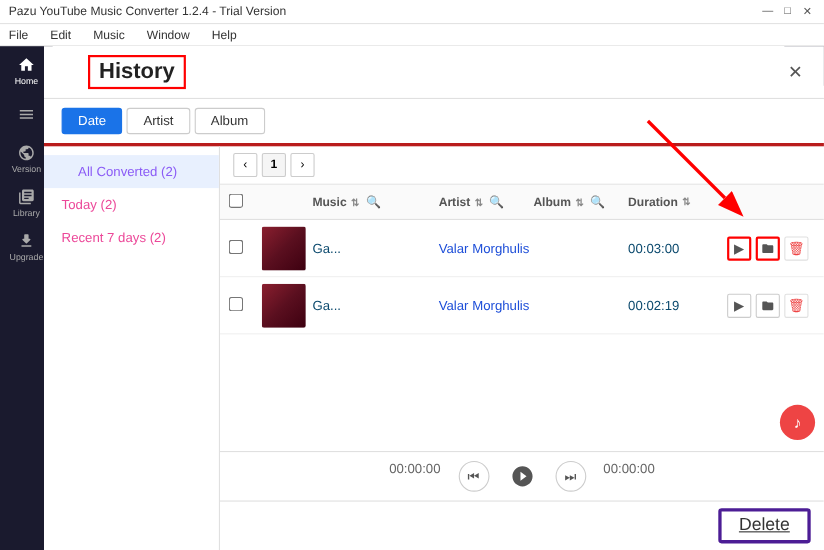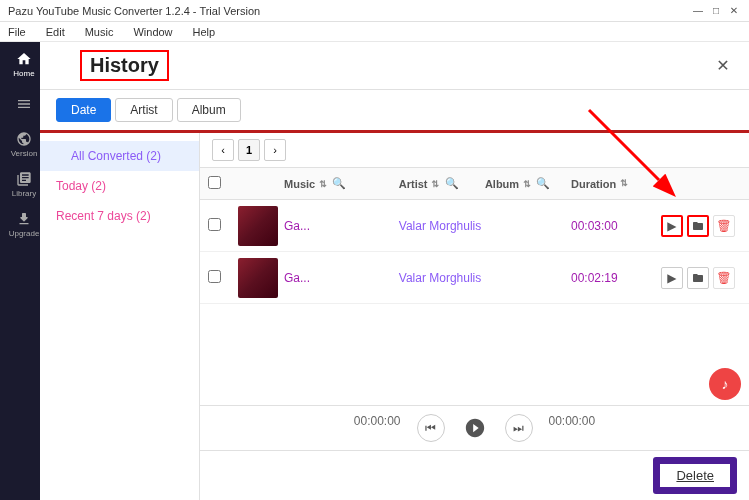--- a/index.html
+++ b/index.html
@@ -236,22 +236,22 @@
       margin-right: 6px;
       position: relative;
       overflow: hidden;
     }
     .thumb-inner {
       width: 100%;
       height: 100%;
       background: linear-gradient(135deg, #8B1F2F 0%, #5a0f1f 50%, #3d0010 100%);
     }
 
-    .cell-text { font-size: 12px; color: #a21caf; }
-    .cell-text-gray { font-size: 12px; color: #8b5cf6; text-align: right; }
+    .cell-text { font-size: 12px; color: #0c4a6e; }
+    .cell-text-gray { font-size: 12px; color: #1d4ed8; text-align: right; }
 
     .action-btns {
       display: flex;
       gap: 4px;
       align-items: center;
     }
     .action-btn {
       width: 22px;
       height: 22px;
       border: 1px solid #ccc;
@@ -310,25 +310,25 @@
 
     
     .delete-row {
       display: flex;
       justify-content: flex-end;
       padding: 6px 12px;
       border-top: 1px solid #e0e0e0;
     }
     .delete-all-btn {
       padding: 4px 16px;
-      border: 7px solid #4c1d95;
+      border: 3px solid #4c1d95;
       background: #fff;
       cursor: pointer;
       border-radius: 3px;
-      font-size: 13px;
+      font-size: 16px;
       color: #333;
       text-decoration: underline;
     }
 
     
     .table-body::-webkit-scrollbar { width: 6px; }
     .table-body::-webkit-scrollbar-track { background: #f1f1f1; }
     .table-body::-webkit-scrollbar-thumb { background: #ccc; border-radius: 3px; }
 
     

